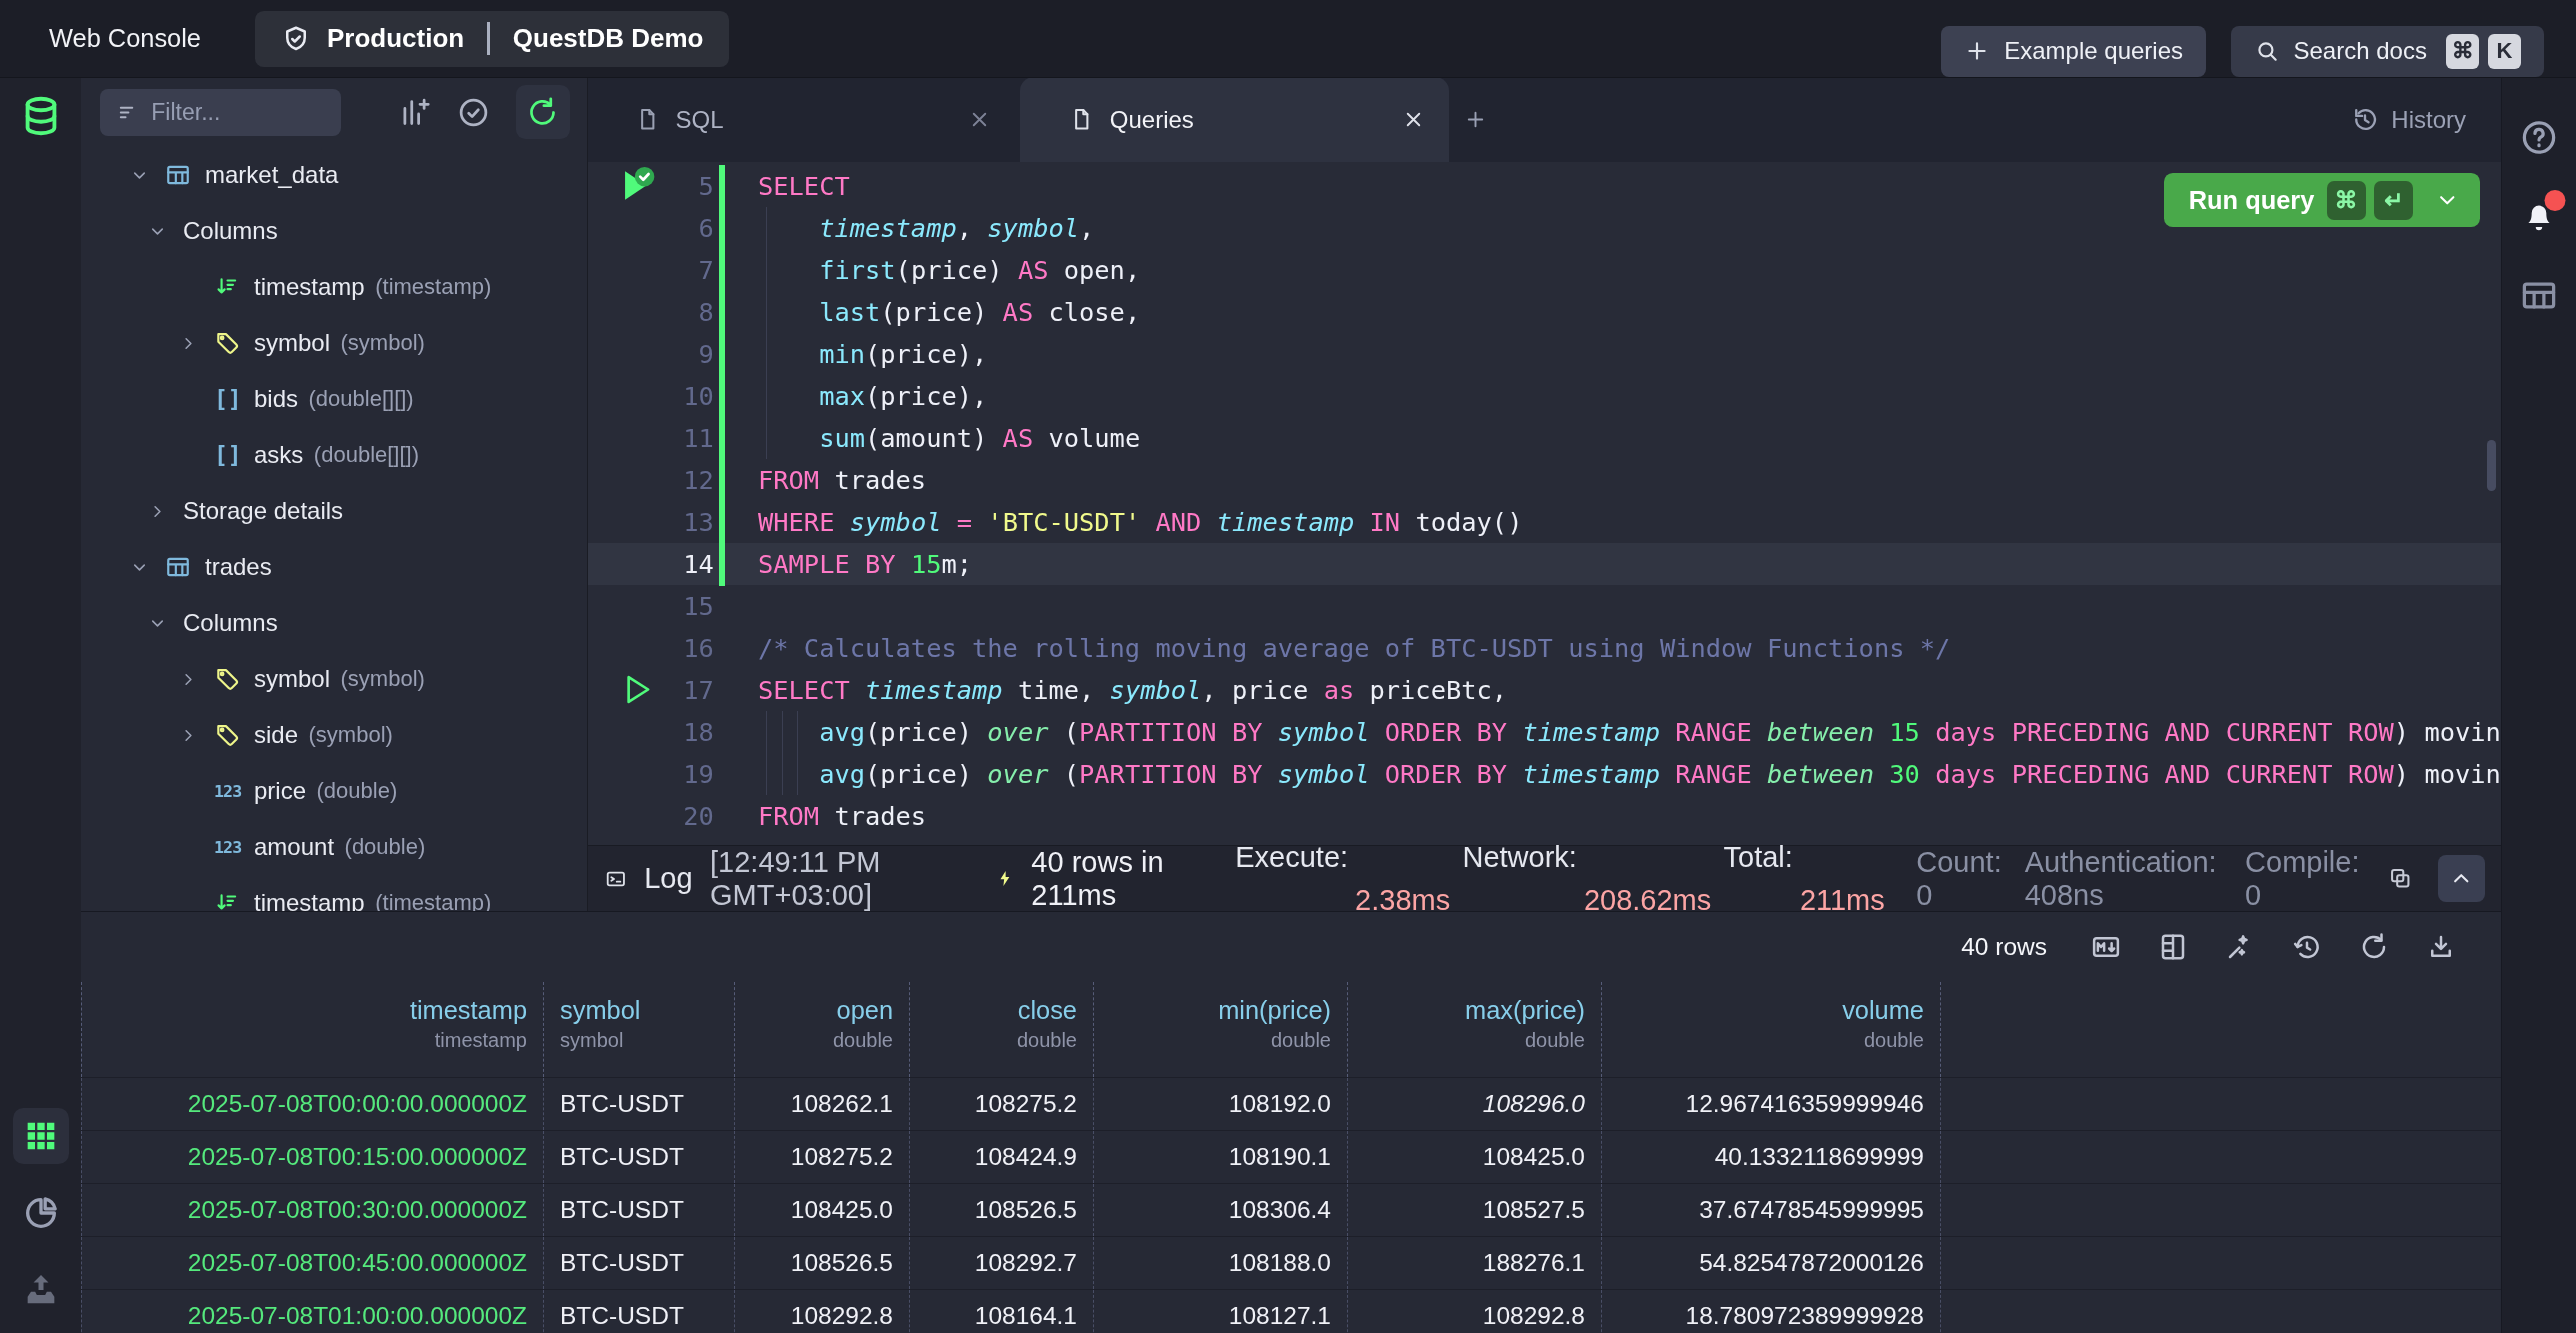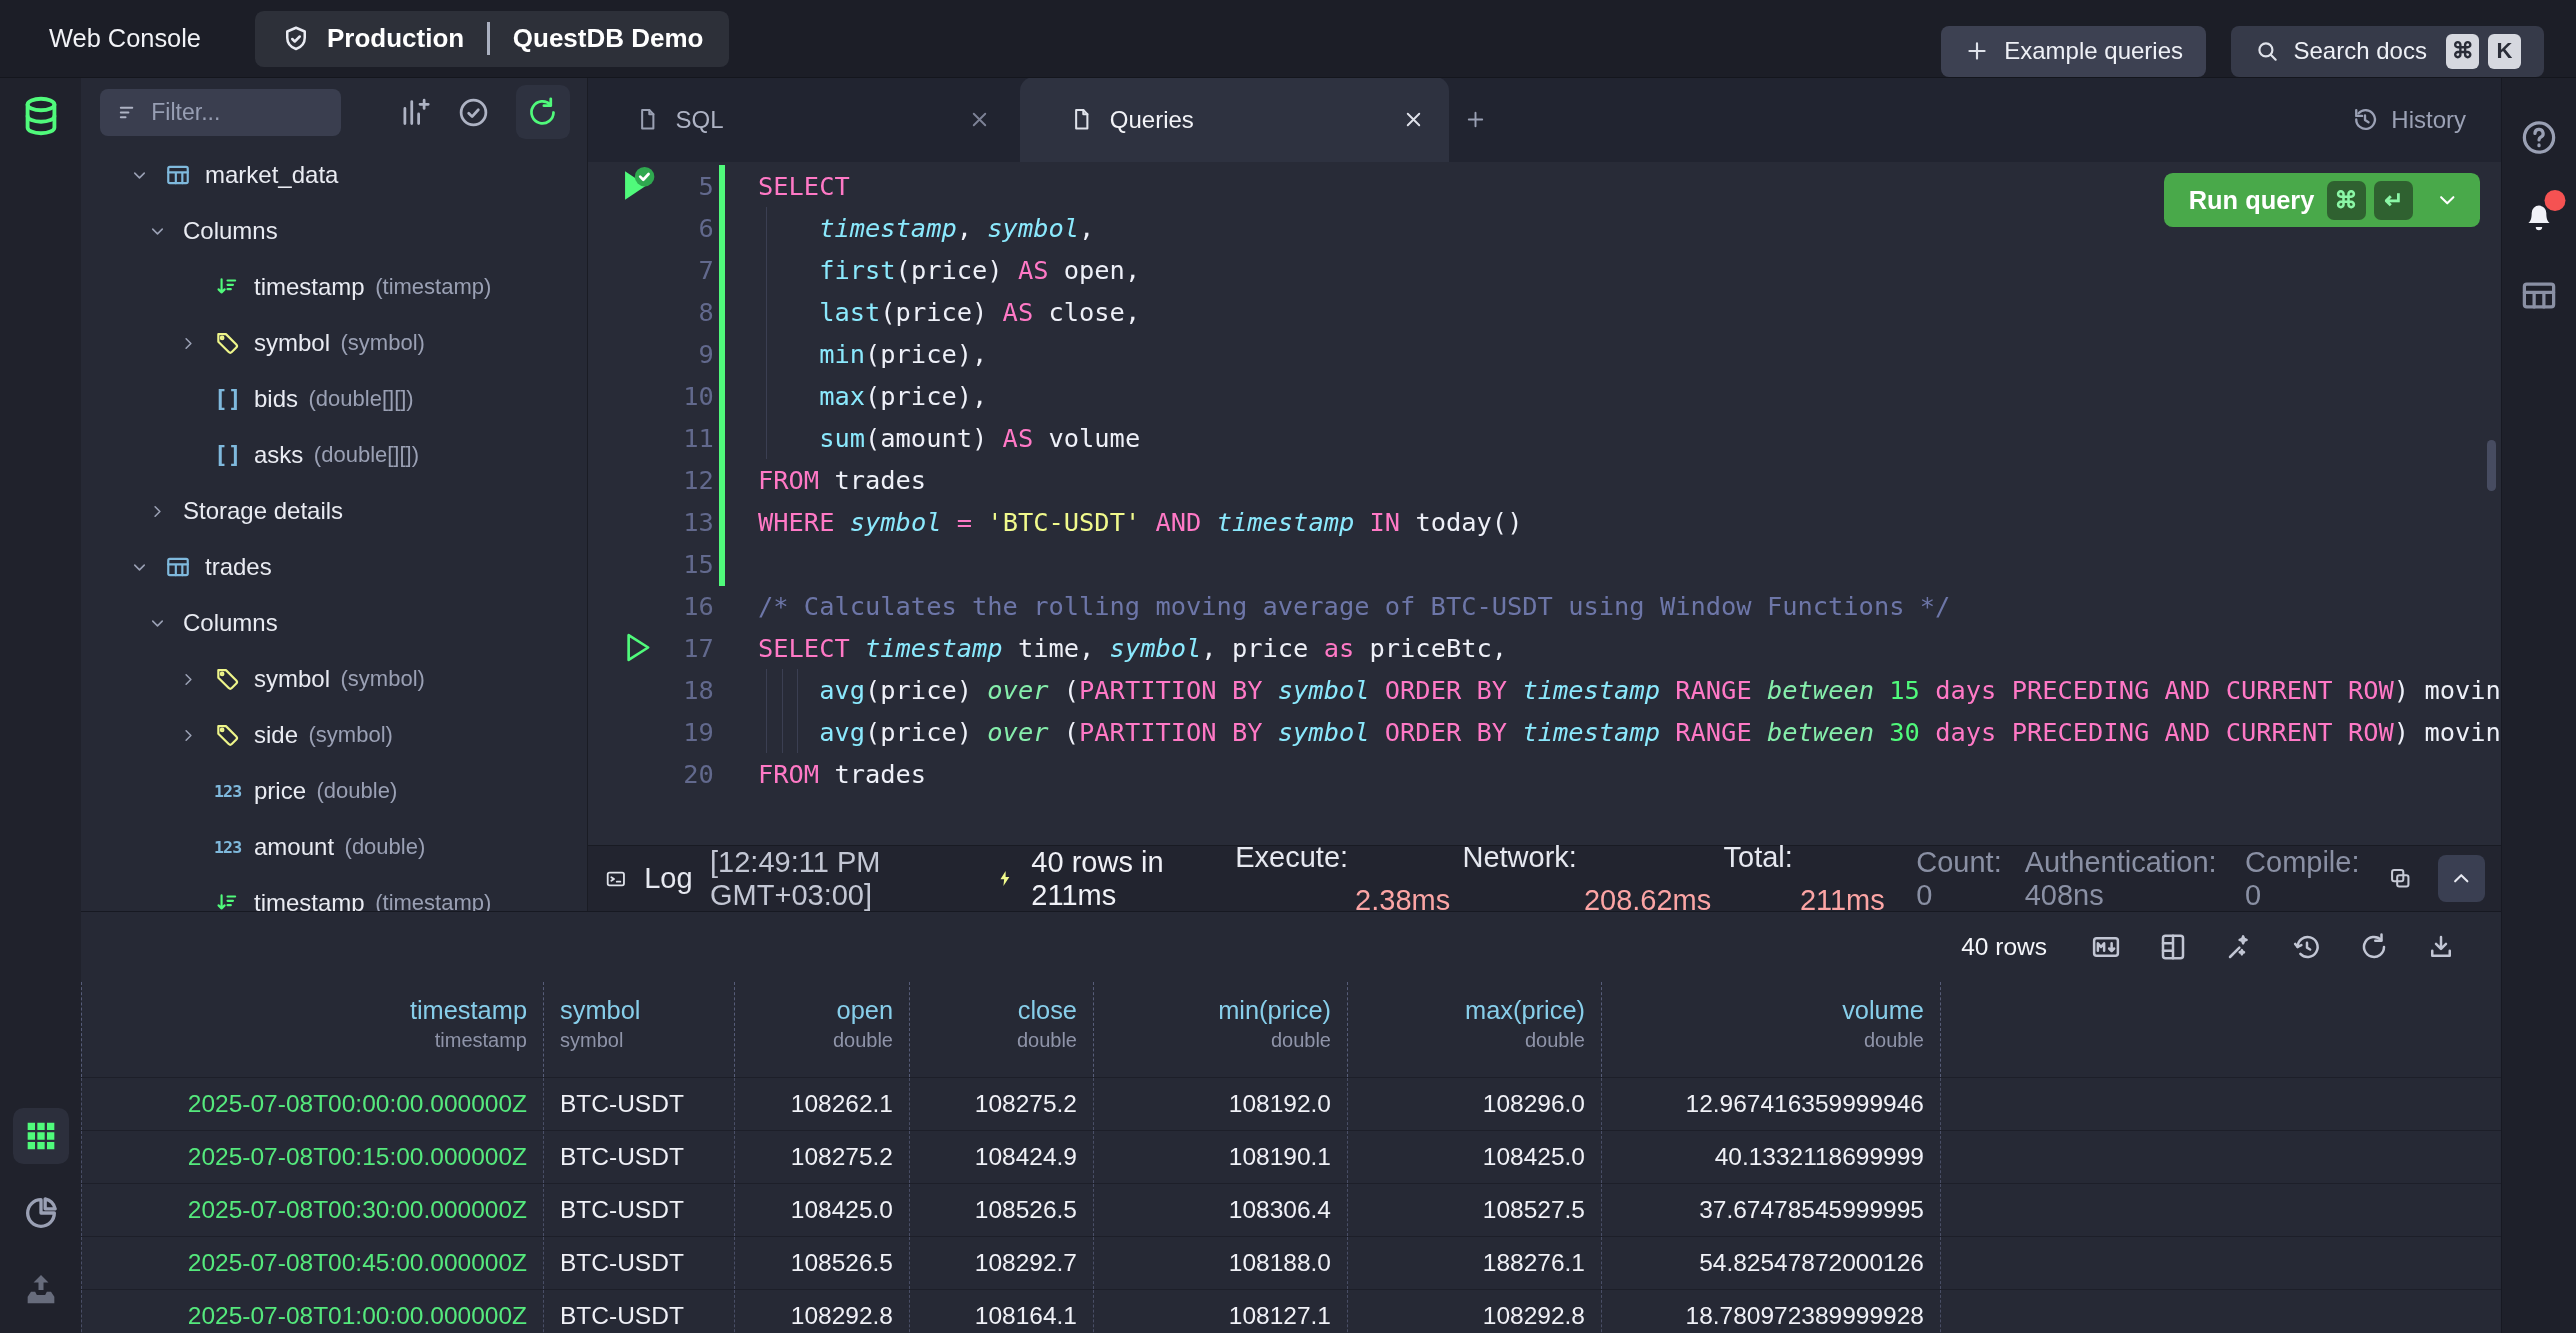--- a/index.html
+++ b/index.html
@@ -508,20 +508,24 @@
             <div class="codecell"><span class="guide" style="left: 40px;"></span><span class="seg-p">    </span><span class="seg-f">sum</span><span class="seg-p">(amount) </span><span class="seg-k">AS</span><span class="seg-p"> volume</span></div>
           </div>
           <div class="cl">
             <div class="gutter"><span class="lnum">12</span></div>
             <div class="codecell"><span class="seg-k">FROM</span><span class="seg-p"> trades</span></div>
           </div>
           <div class="cl">
             <div class="gutter"><span class="lnum">13</span></div>
             <div class="codecell"><span class="seg-k">WHERE</span><span class="seg-p"> </span><span class="seg-v">symbol</span><span class="seg-p"> </span><span class="seg-o">=</span><span class="seg-p"> </span><span class="seg-s">'BTC-USDT'</span><span class="seg-p"> </span><span class="seg-k">AND</span><span class="seg-p"> </span><span class="seg-v">timestamp</span><span class="seg-p"> </span><span class="seg-k">IN</span><span class="seg-p"> </span><span class="seg-p">today()</span></div>
           </div>
+          <div class="cl active">
+            <div class="gutter"><span class="lnum">14</span></div>
+            <div class="codecell"><span class="seg-k">SAMPLE BY</span><span class="seg-p"> </span><span class="seg-n">15</span><span class="seg-p">m;</span></div>
+          </div>
           <div class="cl">
             <div class="gutter"><span class="lnum">15</span></div>
             <div class="codecell"></div>
           </div>
           <div class="cl">
             <div class="gutter"><span class="lnum">16</span></div>
             <div class="codecell"><span class="seg-c">/* Calculates the rolling moving average of BTC-USDT using Window Functions */</span></div>
           </div>
           <div class="cl">
             <div class="gutter"><span class="marker"><svg viewBox="0 0 44 44">
@@ -696,21 +700,21 @@
           <div class="ctype">double</div>
         </div>
       </div>
     <div id="grid-body">
         <div class="tr">
           <div class="td al-right first green" style="width: 463px;">2025-07-08T00:00:00.000000Z</div>
           <div class="td al-left" style="width: 191px;">BTC-USDT</div>
           <div class="td al-right" style="width: 175px;">108262.1</div>
           <div class="td al-right" style="width: 184px;">108275.2</div>
           <div class="td al-right" style="width: 254px;">108192.0</div>
-          <div class="td al-right" style="width: 254px;">108296.0</div>
+          <div class="td al-right" style="width: 254px; font-style: italic;">108296.0</div>
           <div class="td al-right" style="width: 339px;">12.967416359999946</div>
         </div>
         <div class="tr">
           <div class="td al-right first green" style="width: 463px;">2025-07-08T00:15:00.000000Z</div>
           <div class="td al-left" style="width: 191px;">BTC-USDT</div>
           <div class="td al-right" style="width: 175px;">108275.2</div>
           <div class="td al-right" style="width: 184px;">108424.9</div>
           <div class="td al-right" style="width: 254px;">108190.1</div>
           <div class="td al-right" style="width: 254px;">108425.0</div>
           <div class="td al-right" style="width: 339px;">40.1332118699999</div>

